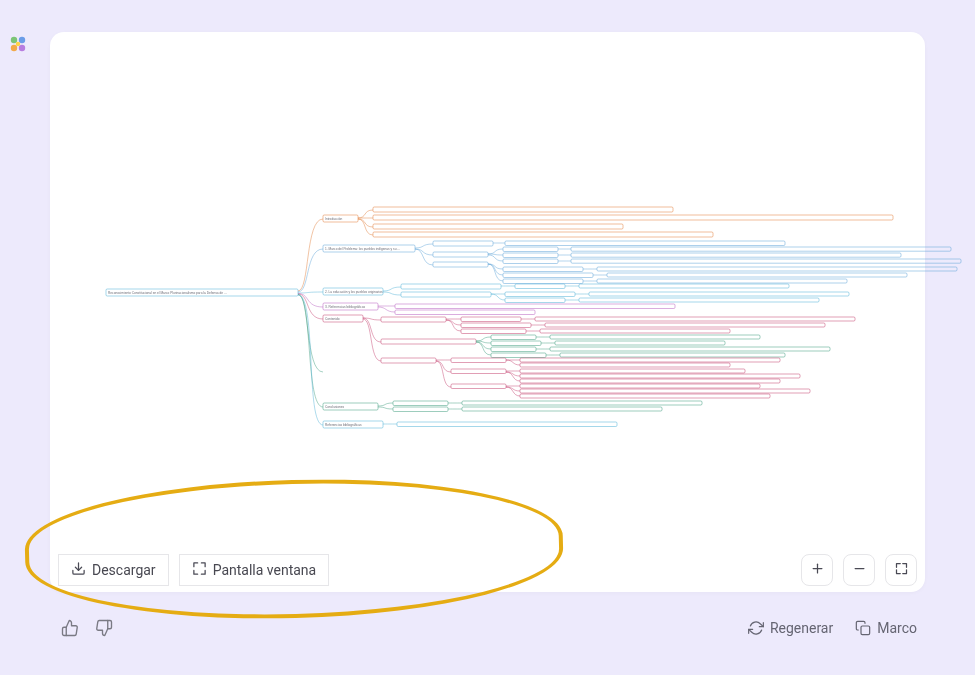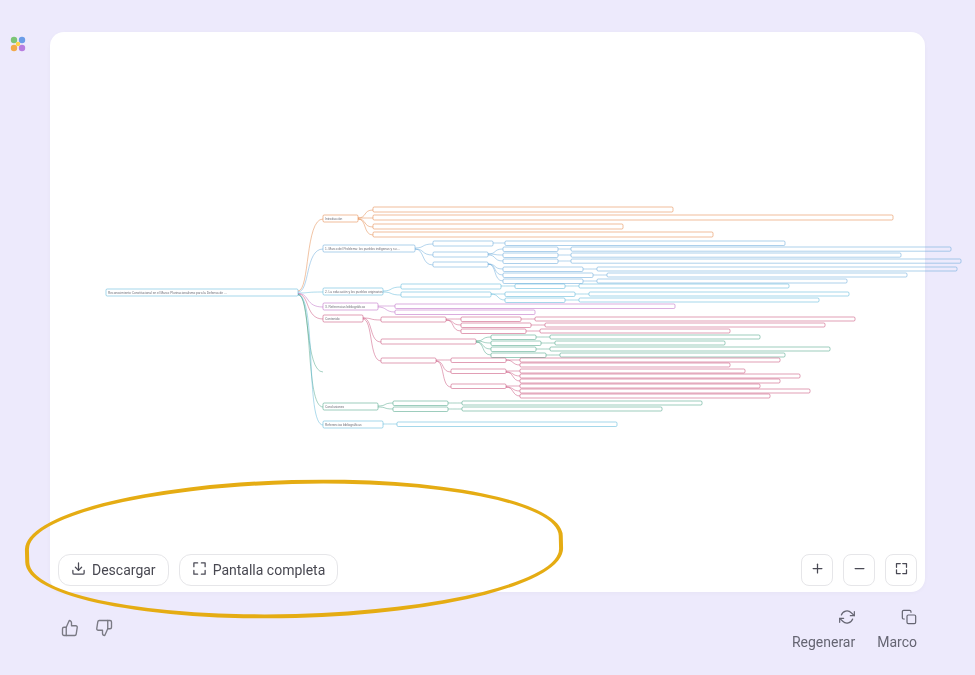--- a/index.html
+++ b/index.html
@@ -59,21 +59,21 @@
     right: 58px;
     height: 30px;
     display: flex;
     align-items: center;
   }
   .btn {
     display: inline-flex;
     align-items: center;
     background: #ffffff;
     border: 1px solid #e6e6e9;
-    border-radius: 12px;
+    border-radius: 0;
     height: 30px;
     padding: 0 12px;
     margin-right: 10px;
     font-size: 14px;
     color: #484851;
     cursor: pointer;
     gap: 6px;
   }
   .btn svg { width: 15px; height: 15px; stroke: #4a4a55; }
   .spacer { flex: 1; }
@@ -106,26 +106,25 @@
     align-items: center;
     justify-content: center;
     width: 24px;
     height: 24px;
     margin-right: 10px;
     cursor: pointer;
   }
   .iconbtn svg { width: 18px; height: 18px; stroke: #7a7a84; fill: none; }
   .linkbtn {
     display: inline-flex;
-    align-items: flex-end;
+    align-items: flex-start;
     gap: 6px;
     margin-left: 22px;
     cursor: pointer;
     color: #656572;
-    flex-direction: column;
   }
   .linkbtn svg { width: 16px; height: 16px; stroke: #656572; fill: none; }
 </style>
 </head>
 <body>
 
 <div class="outer">
 
   <div class="logo">
     <svg viewBox="0 0 20 20">
@@ -330,21 +329,21 @@
     </div>
     <div class="btn">
       <span>
         <svg viewBox="0 0 24 24" fill="none" stroke-width="2" stroke-linecap="round" stroke-linejoin="round">
           <polyline points="15 3 21 3 21 9"></polyline>
           <polyline points="9 21 3 21 3 15"></polyline>
           <polyline points="3 9 3 3 9 3"></polyline>
           <polyline points="21 15 21 21 15 21"></polyline>
         </svg>
       </span>
-      <span>Pantalla completa</span>
+      <span>Pantalla ventana</span>
     </div>
     <div class="spacer"></div>
     <div class="sqbtn">
       <span>
         <svg viewBox="0 0 24 24" fill="none" stroke-width="2" stroke-linecap="round">
           <line x1="12" y1="5" x2="12" y2="19"></line>
             <line x1="5" y1="12" x2="19" y2="12"></line>
         </svg>
       </span>
     </div>

